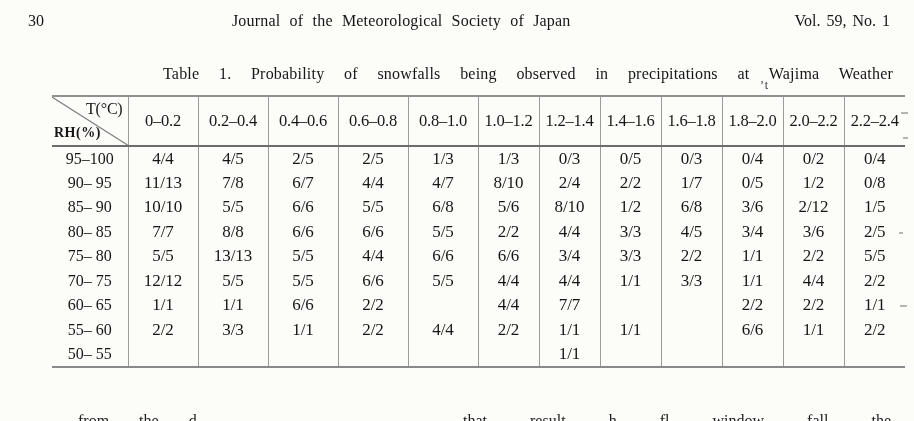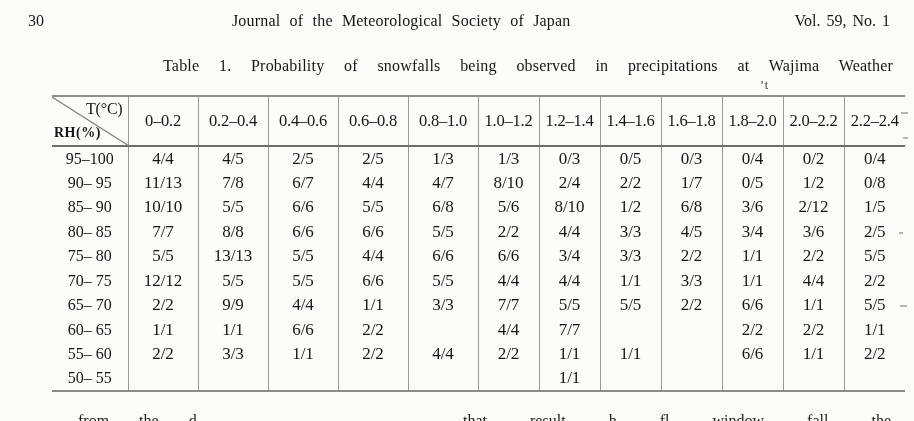--- a/index.html
+++ b/index.html
@@ -21,21 +21,21 @@
     display: flex;
     justify-content: space-between;
     align-items: center;
     font-size: 16px;
   }
   .pagehead .journal-title { word-spacing: 5px; letter-spacing: 0.2px; }
   .pagehead .volume { word-spacing: 2px; margin-left: 36px; }
   
   .caption {
     position: absolute;
-    top: 57px;
+    top: 65px;
     left: 163px;
     width: 730px;
     font-size: 16px;
     letter-spacing: 0.2px;
     text-align: justify;
     text-align-last: justify;
     white-space: nowrap;
     word-spacing: 7px;
   }
   .artifact {
@@ -249,35 +249,20 @@
           <td>5/5</td>
           <td>4/4</td>
           <td>4/4</td>
           <td>1/1</td>
           <td>3/3</td>
           <td>1/1</td>
           <td>4/4</td>
           <td>2/2</td>
         </tr>
         <tr>
-          <td class="rh">65– 70</td>
-          <td>2/2</td>
-          <td>9/9</td>
-          <td>4/4</td>
-          <td>1/1</td>
-          <td>3/3</td>
-          <td>7/7</td>
-          <td>5/5</td>
-          <td>5/5</td>
-          <td>2/2</td>
-          <td>6/6</td>
-          <td>1/1</td>
-          <td>5/5</td>
-        </tr>
-        <tr>
           <td class="rh">60– 65</td>
           <td>1/1</td>
           <td>1/1</td>
           <td>6/6</td>
           <td>2/2</td>
           <td></td>
           <td>4/4</td>
           <td>7/7</td>
           <td></td>
           <td></td>

